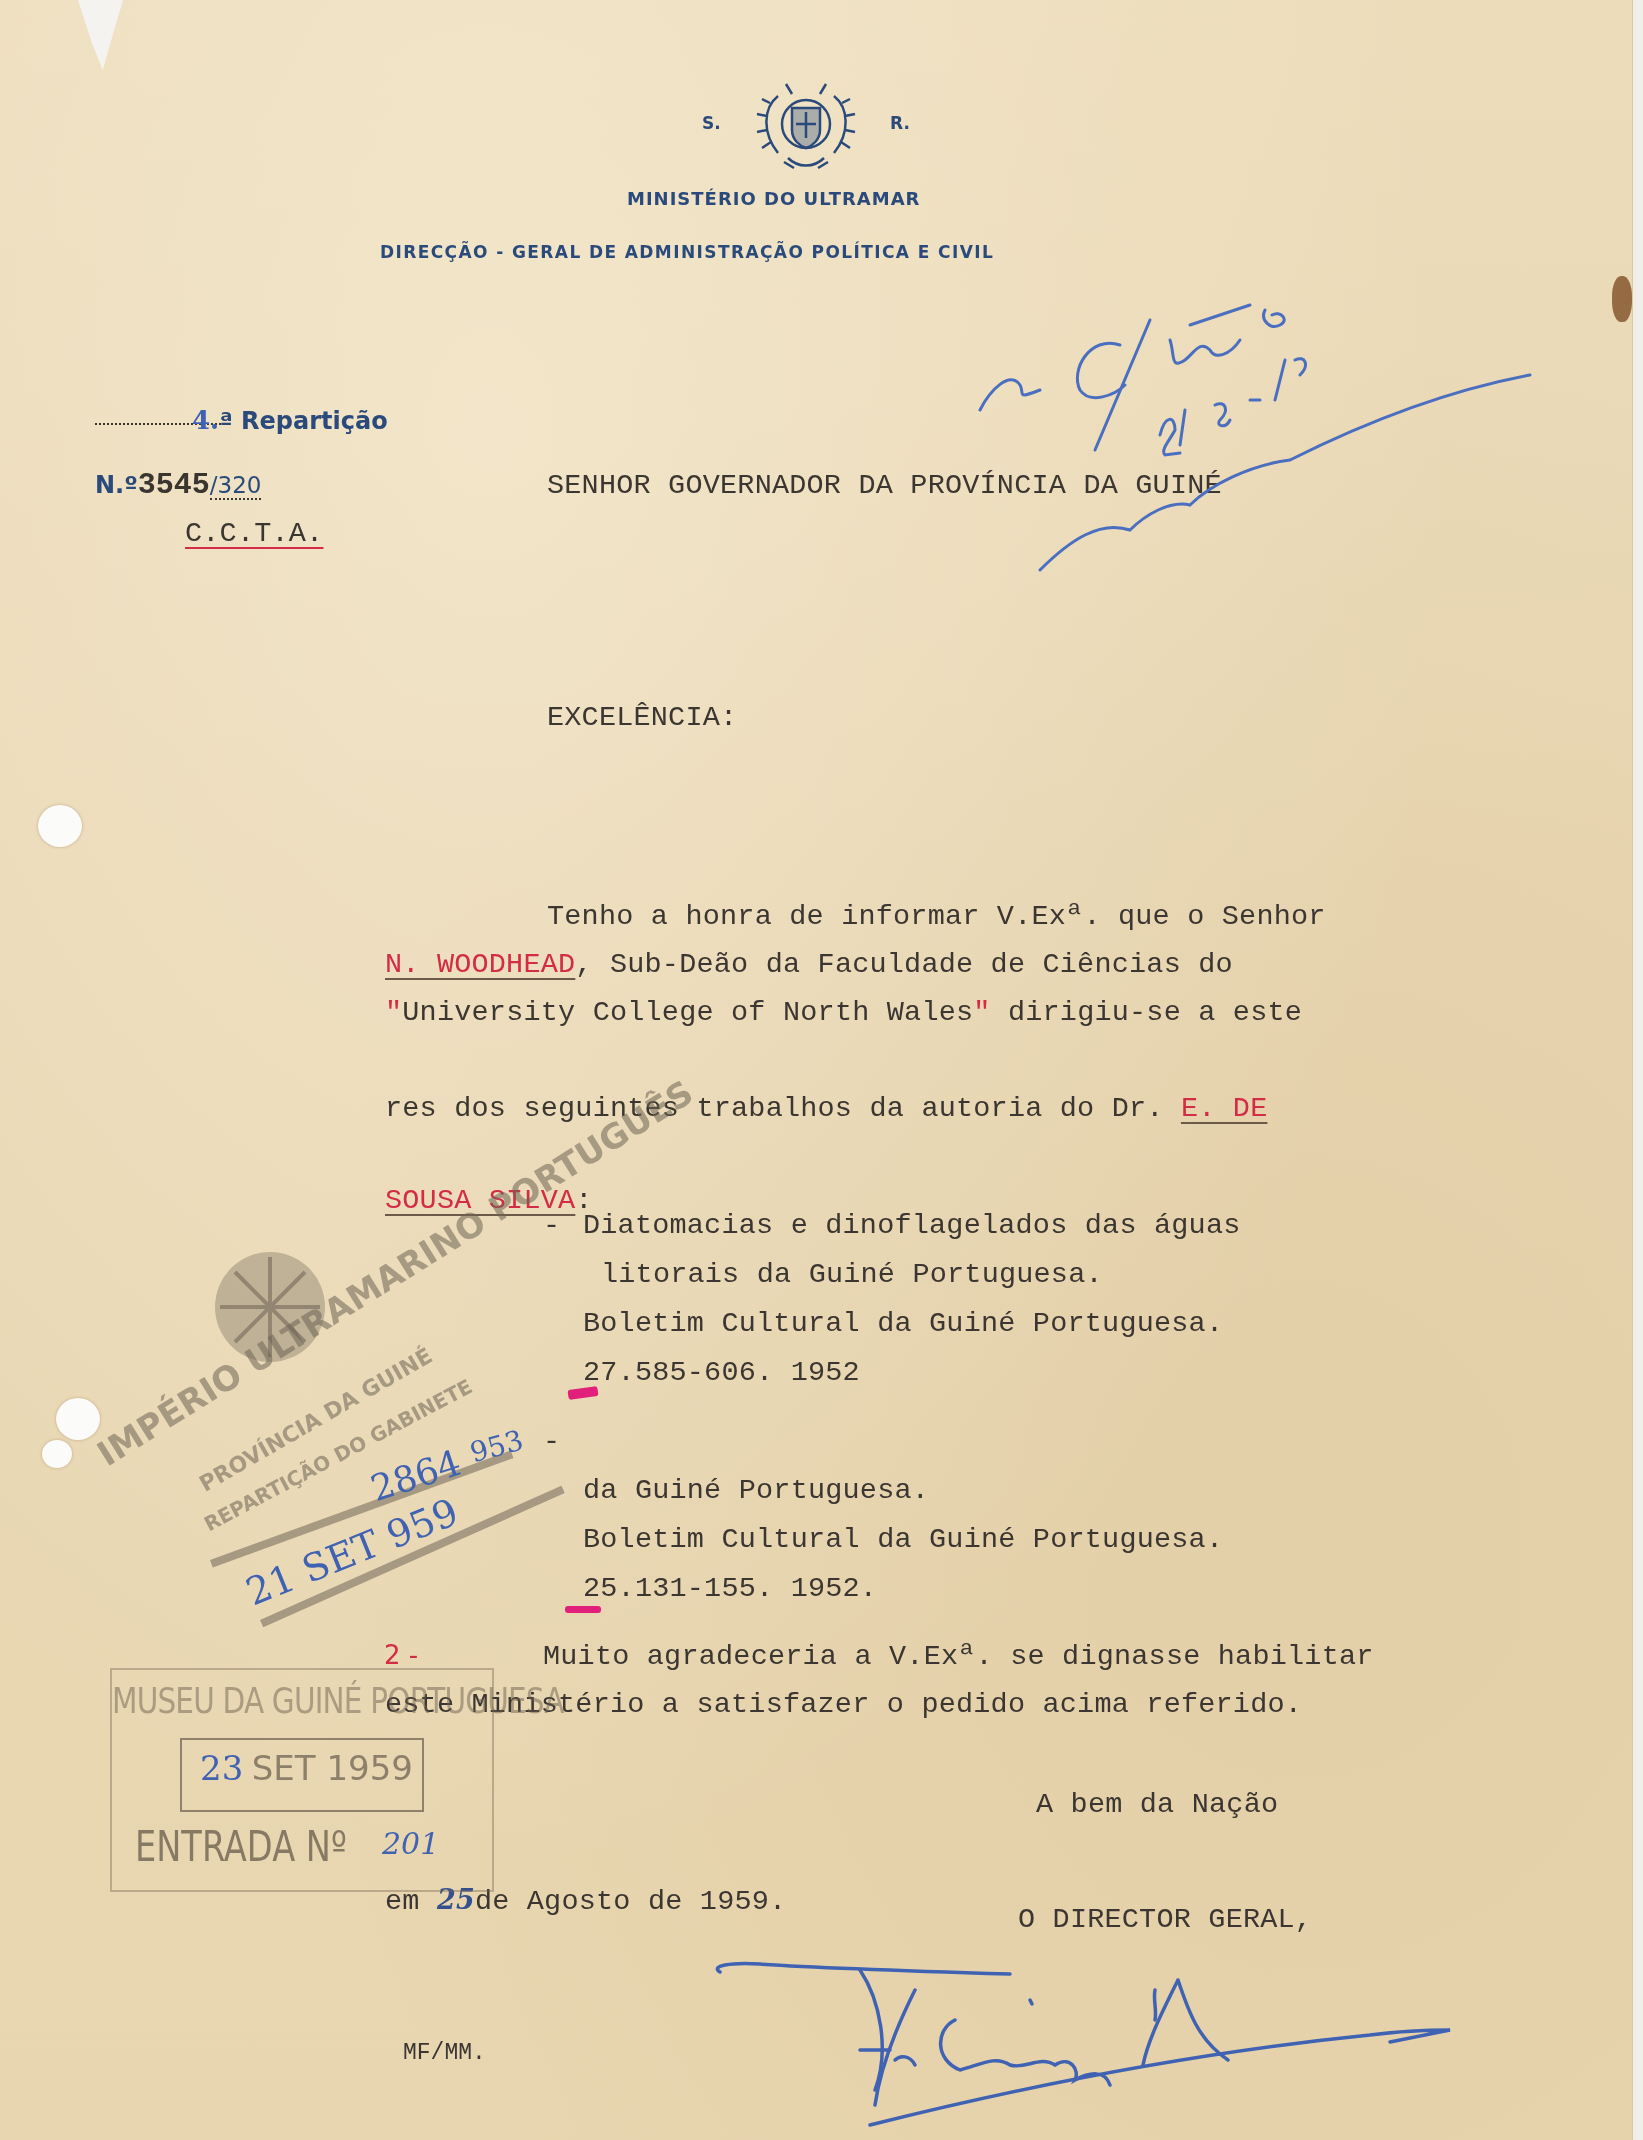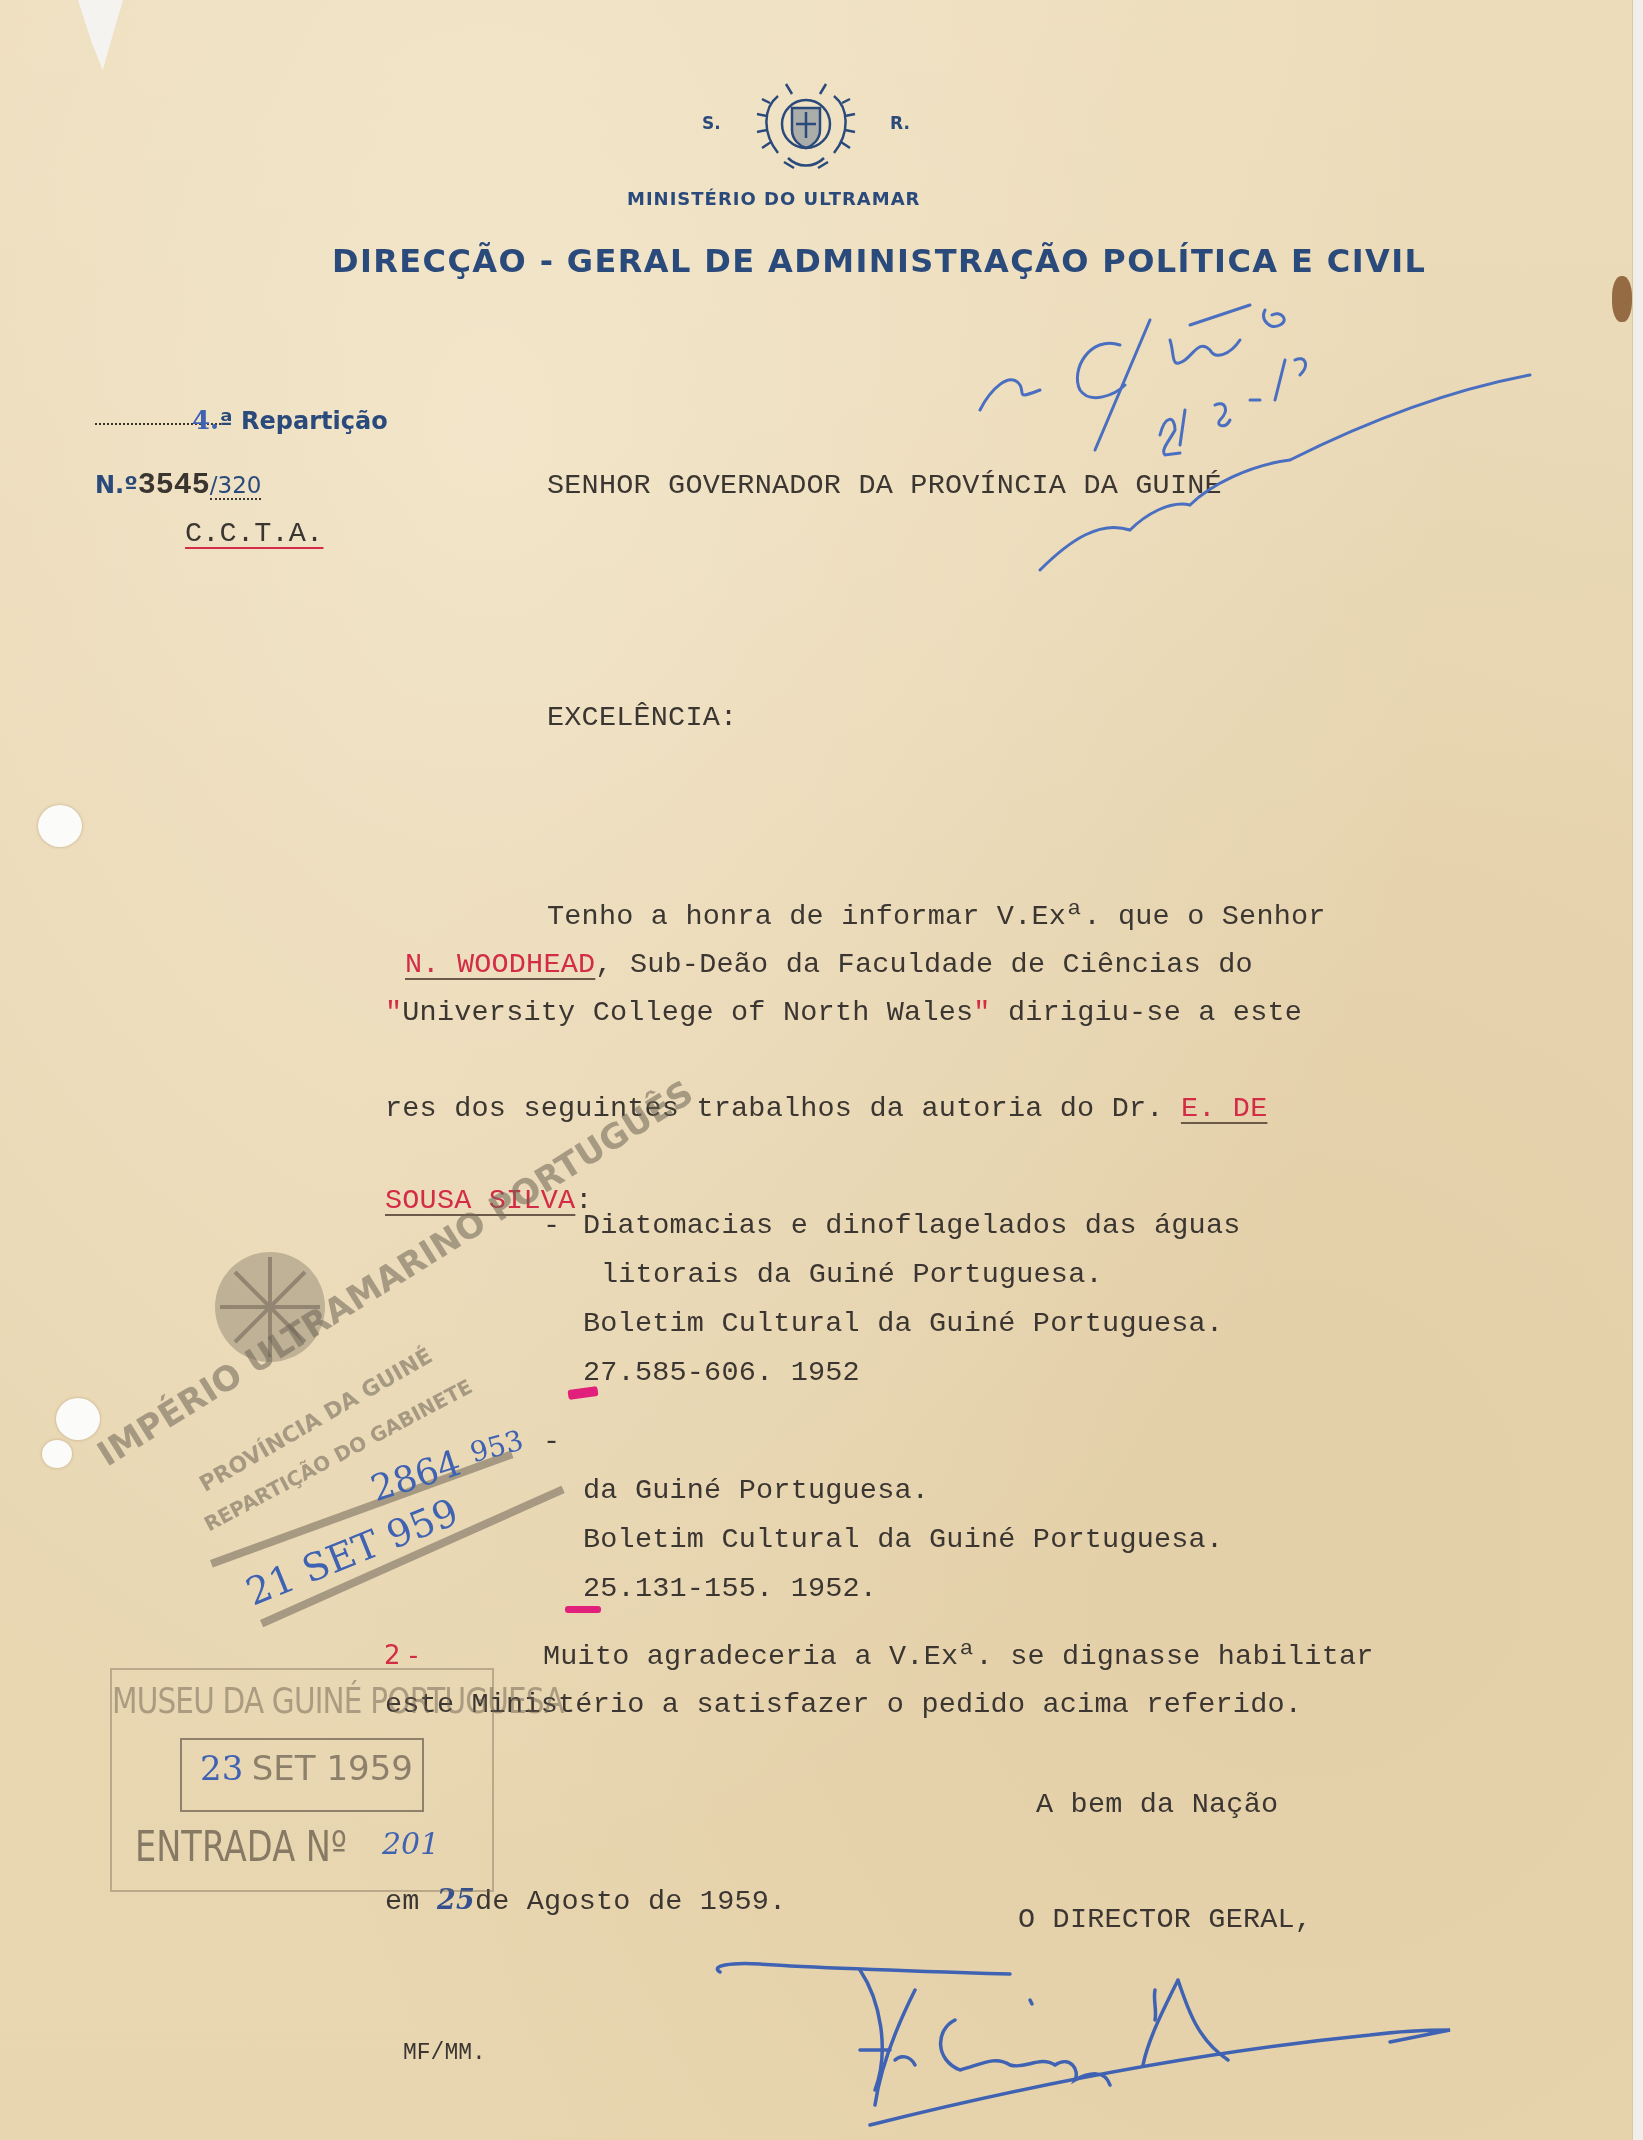--- a/index.html
+++ b/index.html
@@ -30,21 +30,21 @@
     }
     .mono { font-family: "Liberation Mono", "DejaVu Sans Mono", monospace; color: #3b3631; }
     .sans { font-family: "DejaVu Sans", "Liberation Sans", sans-serif; }
     .blue-print { color: #2b4a7c; font-weight: bold; }
     .ink { color: #3f62b3; font-family: "DejaVu Serif", serif; font-style: italic; }
     .red { color: #d22c46; }
     .abs { position: absolute; white-space: nowrap; }
 
     .sr-letter { font-size: 17px; }
     .ministry { font-size: 18px; letter-spacing: 1px; }
-    .direccao { font-size: 32px; letter-spacing: 1.4px; }
+    .direccao { font-size: 17px; letter-spacing: 1.4px; margin-left: 48px; }
 
     .typed { font-size: 28.5px; letter-spacing: 0.2px; }
     .underline-red { text-decoration: underline; text-decoration-color: #d22c46; text-decoration-thickness: 2px; text-underline-offset: 6px; }
 
     .stamp-gray { color: rgba(110,100,85,0.55); font-family: "DejaVu Sans", sans-serif; font-weight: bold; }
     .stamp-box {
       position: absolute; border: 2px solid rgba(70,60,50,0.55);
     }
     .sig-svg { position: absolute; }
   </style>
@@ -96,21 +96,21 @@
       <path d="M200 165 c5 -20 15 -20 15 -5 c-5 10 -15 20 -10 25 l15 -2 M225 140 l-5 35"></path>
       <path d="M255 135 c10 -5 15 5 5 15 c-5 5 5 10 10 0"></path>
       <path d="M290 130 l10 0 M325 90 l-10 40 M335 90 c10 -5 15 5 5 15"></path>
       <path d="M80 300 c30 -30 60 -50 90 -40 c15 -15 40 -30 60 -25 c20 -20 60 -40 100 -45 c80 -40 160 -70 240 -85"></path>
     </g>
   </svg>
 
   <div class="abs mono typed" style="left:547px; top:701px;">EXCELÊNCIA:</div>
 
   <div class="abs mono typed" style="left:547px; top:900px;">Tenho a honra de informar V.Exª. que o Senhor</div>
-  <div class="abs mono typed" style="left:385px; top:948px;margin-left:20px;">
+  <div class="abs mono typed" style="left:385px; top:948px;">
     <span class="red underline-red" style="text-decoration-color:#6b5a4a;">N. WOODHEAD</span><span>, Sub-Deão da Faculdade de Ciências do</span>
   </div>
   <div class="abs mono typed" style="left:385px; top:996px;">
     <span class="red">"</span><span>University College of North Wales</span><span class="red">"</span><span> dirigiu-se a este</span>
   </div>
   <div class="abs mono typed" style="left:385px; top:1092px;">
     <span>res dos seguintes trabalhos da autoria do Dr. </span><span class="red underline-red" style="text-decoration-color:#6b5a4a;">E. DE</span>
   </div>
   <div class="abs mono typed" style="left:385px; top:1140px;margin-top:44px;">
     <span class="red underline-red" style="text-decoration-color:#6b5a4a;">SOUSA SILVA</span><span>:</span>

